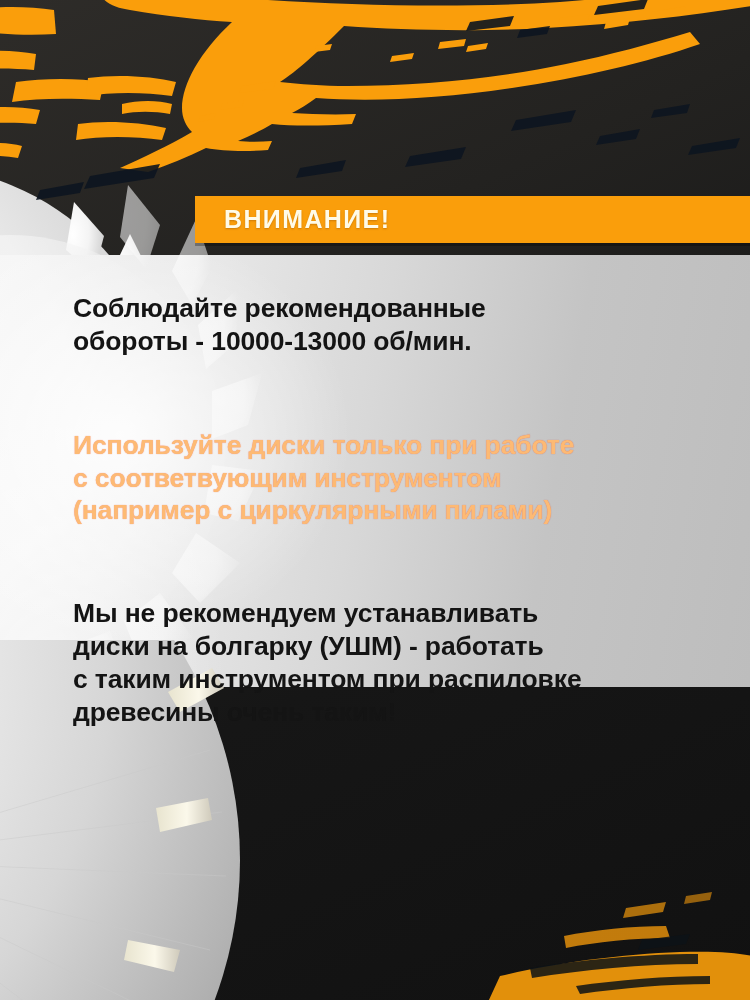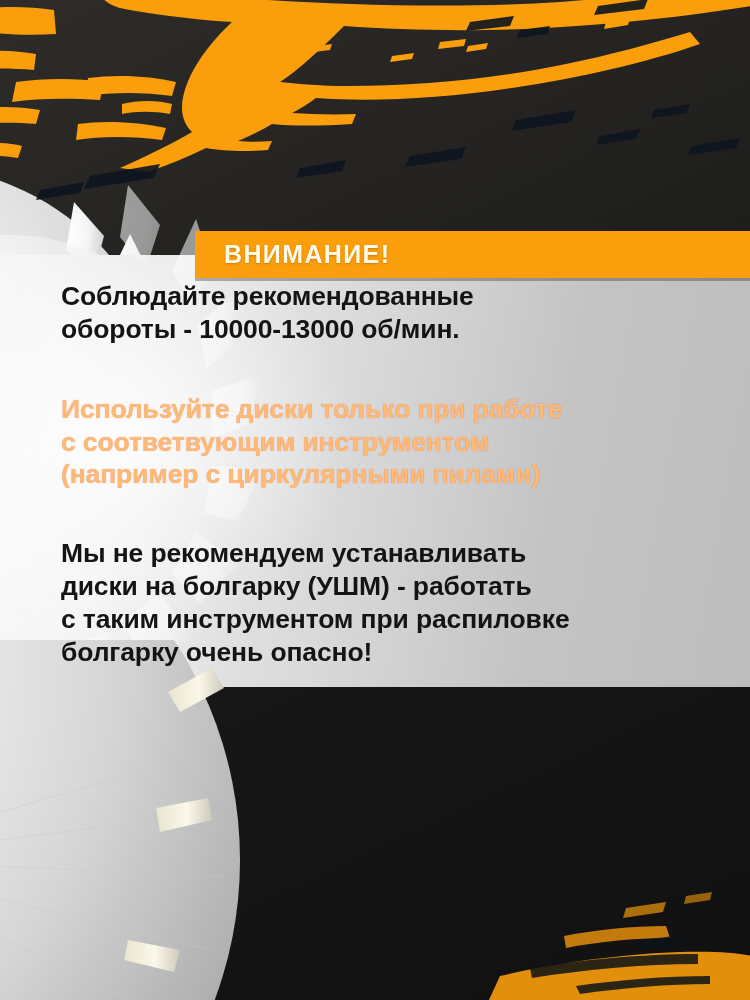--- a/index.html
+++ b/index.html
@@ -69,21 +69,21 @@
     position:absolute;left:-40px;top:-70px;width:330px;height:560px;
     opacity:.55;
   }
 
   
   .attention-bar{
     position:absolute;left:195px;top:196px;
     width:555px;height:47px;
     background:#fa9e0b;
     box-shadow:0 3px 0 rgba(0,0,0,.28);
-    display:flex;align-items:center;margin-top:35px;
+    display:flex;align-items:center;
   }
   .attention-bar .label{
     margin-left:29px;
     color:#fffbe8;
     font-size:25px;
     font-weight:700;
     letter-spacing:.055em;
     text-shadow:0 1px 2px rgba(120,60,0,.35);
     white-space:nowrap;
   }
@@ -91,21 +91,21 @@
   
   .copy{
     position:absolute;left:57px;top:276px;width:660px;
     z-index:6;
   }
   .para{
     font-size:26.5px;
     font-weight:700;
     line-height:1.24;
     letter-spacing:-0.005em;
-    margin:4px;
+    margin:16px;
     white-space:pre-line;
     -webkit-font-smoothing:antialiased;
   }
   .para.dark{ color:#141414; }
   .para.red { color:#fdba74; text-shadow:0 0 1px rgba(234,29,16,.5); }
   .gap-1{height:39px;}
   .gap-2{height:38px;}
 </style>
 </head>
 <body>
@@ -253,21 +253,21 @@
     <p class="para dark">Соблюдайте рекомендованные
 обороты - 10000-13000 об/мин.</p>
     <div class="gap-1"></div>
     <p class="para red">Используйте диски только при работе
 с соответвующим инструментом
 (например с циркулярными пилами)</p>
     <div class="gap-2"></div>
     <p class="para dark">Мы не рекомендуем устанавливать
 диски на болгарку (УШМ) - работать
 с таким инструментом при распиловке
-болгарку очень опасно!</p>
+древесины очень таким!</p>
   </div>
 
   <div class="blade-bottom">
     <svg width="720" height="420" viewBox="0 0 720 420" xmlns="http://www.w3.org/2000/svg">
       <defs>
         <radialGradient id="bladeGradBot" cx="25%" cy="25%" r="95%">
           <stop offset="0%" stop-color="#fdfdfd"></stop>
           <stop offset="35%" stop-color="#f0f0f0"></stop>
           <stop offset="62%" stop-color="#d6d6d6"></stop>
           <stop offset="85%" stop-color="#b3b3b3"></stop>

